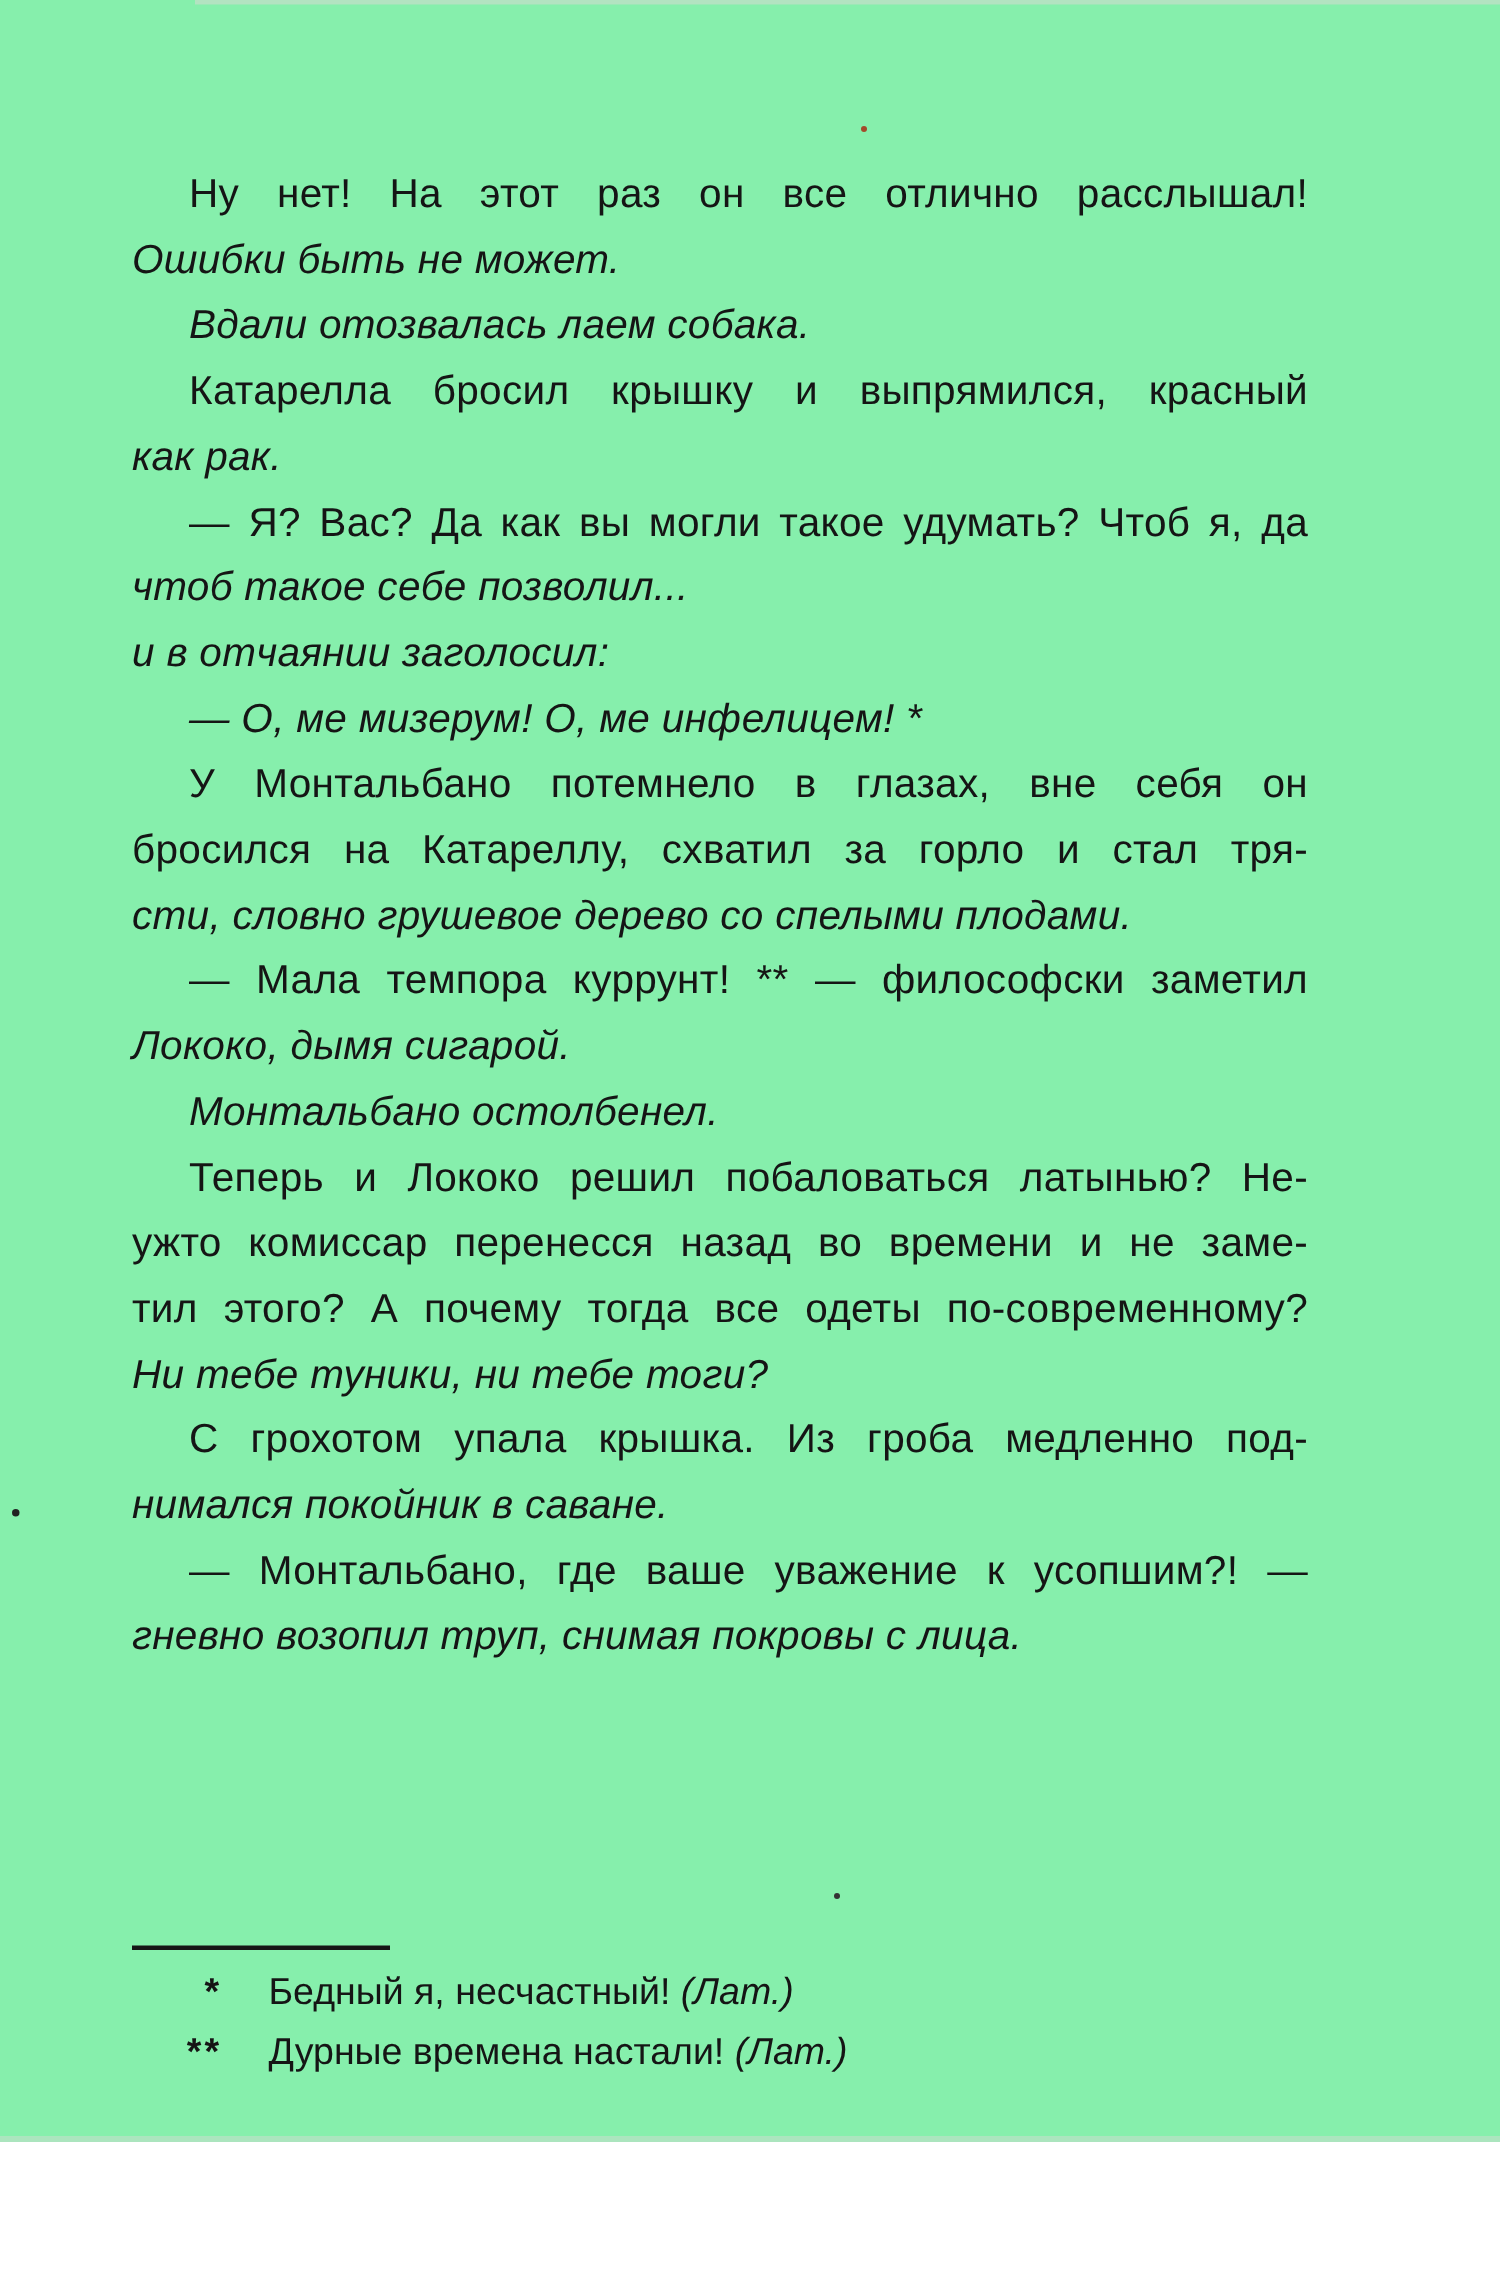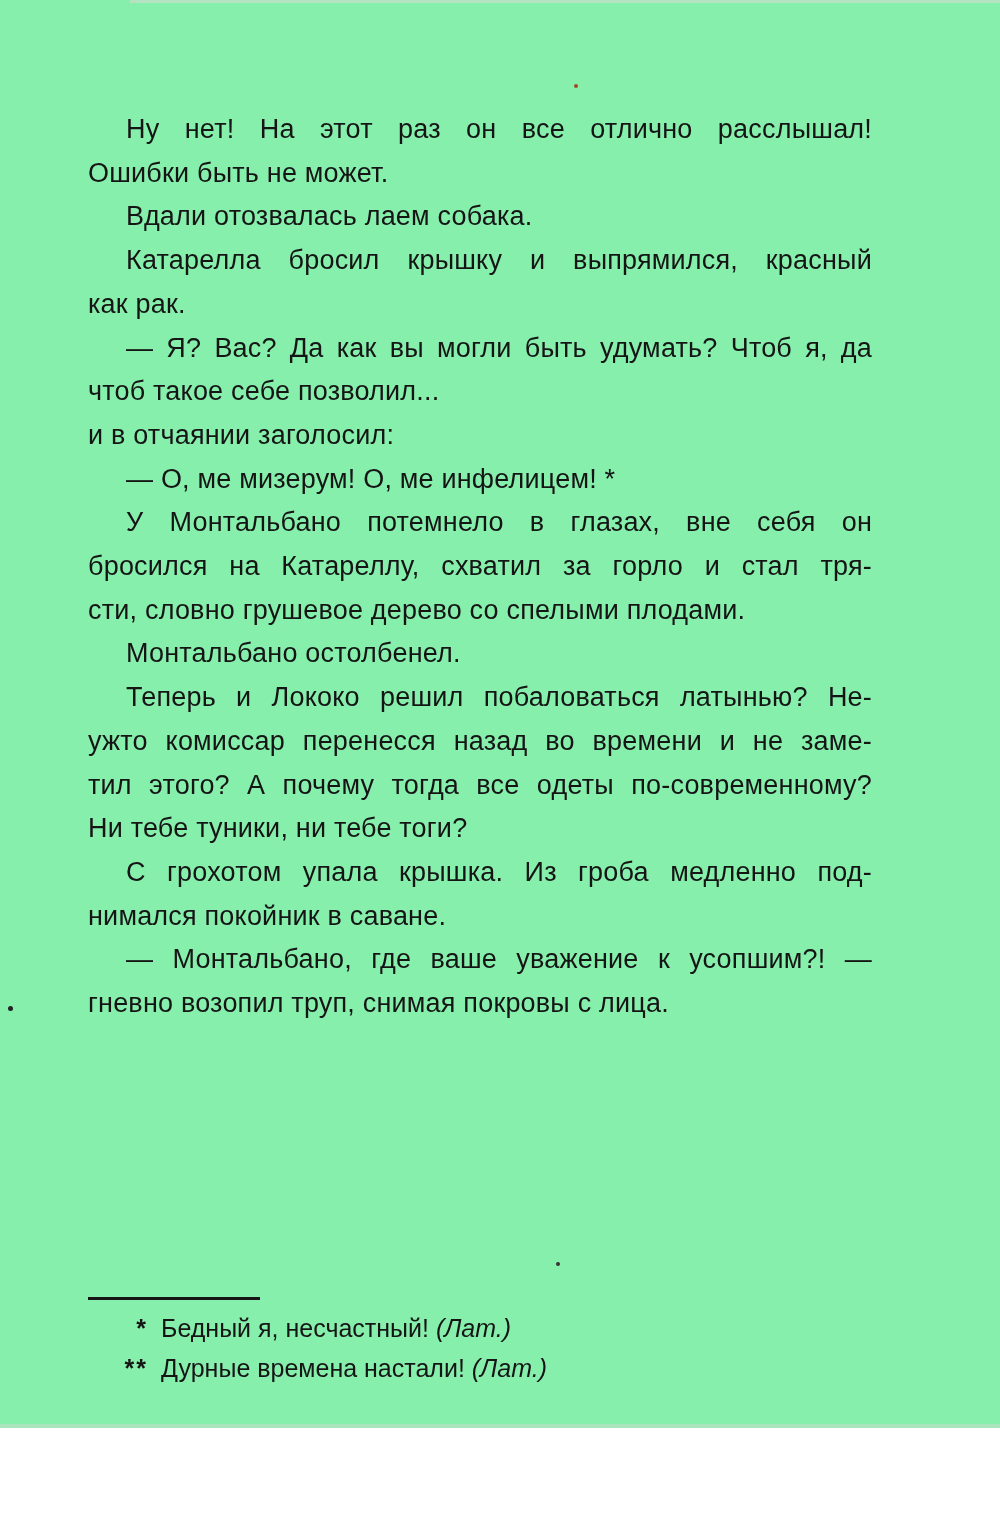--- a/index.html
+++ b/index.html
@@ -35,21 +35,21 @@
     line-height: 43.7px;
     letter-spacing: 0.2px;
   }
   .para { margin: 0; }
   .line {
     text-align: justify;
     text-align-last: justify;
     white-space: normal;
   }
   .line.first { text-indent: 38px; }
-  .line.last { text-align-last: left; }
+  .line.last { text-align-last: left; font-style: italic; }
 
   .footnote-rule {
     position: absolute;
     left: 88px;
     top: 1297px;
     width: 172px;
     height: 3px;
     background: #161616;
   }
   .footnotes {
@@ -61,21 +61,21 @@
     line-height: 40px;
   }
   .fn-row { display: flex; }
   .fn-marker {
     width: 60px;
     text-align: right;
     padding-right: 13px;
     font-weight: bold;
     letter-spacing: 2px;
   }
-  .fn-text { flex: 1; }
+  .fn-text { flex: 1; margin-left: 18px; }
   .fn-lang { font-style: italic; }
 
   .page-number {
     position: absolute;
     left: 0;
     top: 1432px;
     width: 960px;
     text-align: center;
     font-family: "DejaVu Serif", serif;
     font-style: italic;
@@ -102,33 +102,37 @@
         <div class="line last">Ошибки быть не может.</div>
       </div>
       <div class="para">
         <div class="line first last">Вдали отозвалась лаем собака.</div>
       </div>
       <div class="para">
         <div class="line first">Катарелла бросил крышку и выпрямился, красный</div>
         <div class="line last">как рак.</div>
       </div>
       <div class="para">
-        <div class="line first">— Я? Вас? Да как вы могли быть удумать? Чтоб я, да</div>
+        <div class="line first">— Я? Вас? Да как вы могли такое удумать? Чтоб я, да</div>
         <div class="line last">чтоб такое себе позволил...</div>
       </div>
       <div class="para">
         <div class="line last">и в отчаянии заголосил:</div>
       </div>
       <div class="para">
         <div class="line first last">— О, ме мизерум! О, ме инфелицем! *</div>
       </div>
       <div class="para">
         <div class="line first">У Монтальбано потемнело в глазах, вне себя он</div>
         <div class="line">бросился на Катареллу, схватил за горло и стал тря-</div>
         <div class="line last">сти, словно грушевое дерево со спелыми плодами.</div>
+      </div>
+      <div class="para">
+        <div class="line first">— Мала темпора куррунт! ** — философски заметил</div>
+        <div class="line last">Лококо, дымя сигарой.</div>
       </div>
       <div class="para">
         <div class="line first last">Монтальбано остолбенел.</div>
       </div>
       <div class="para">
         <div class="line first">Теперь и Лококо решил побаловаться латынью? Не-</div>
         <div class="line">ужто комиссар перенесся назад во времени и не заме-</div>
         <div class="line">тил этого? А почему тогда все одеты по-современному?</div>
         <div class="line last">Ни тебе туники, ни тебе тоги?</div>
       </div>

